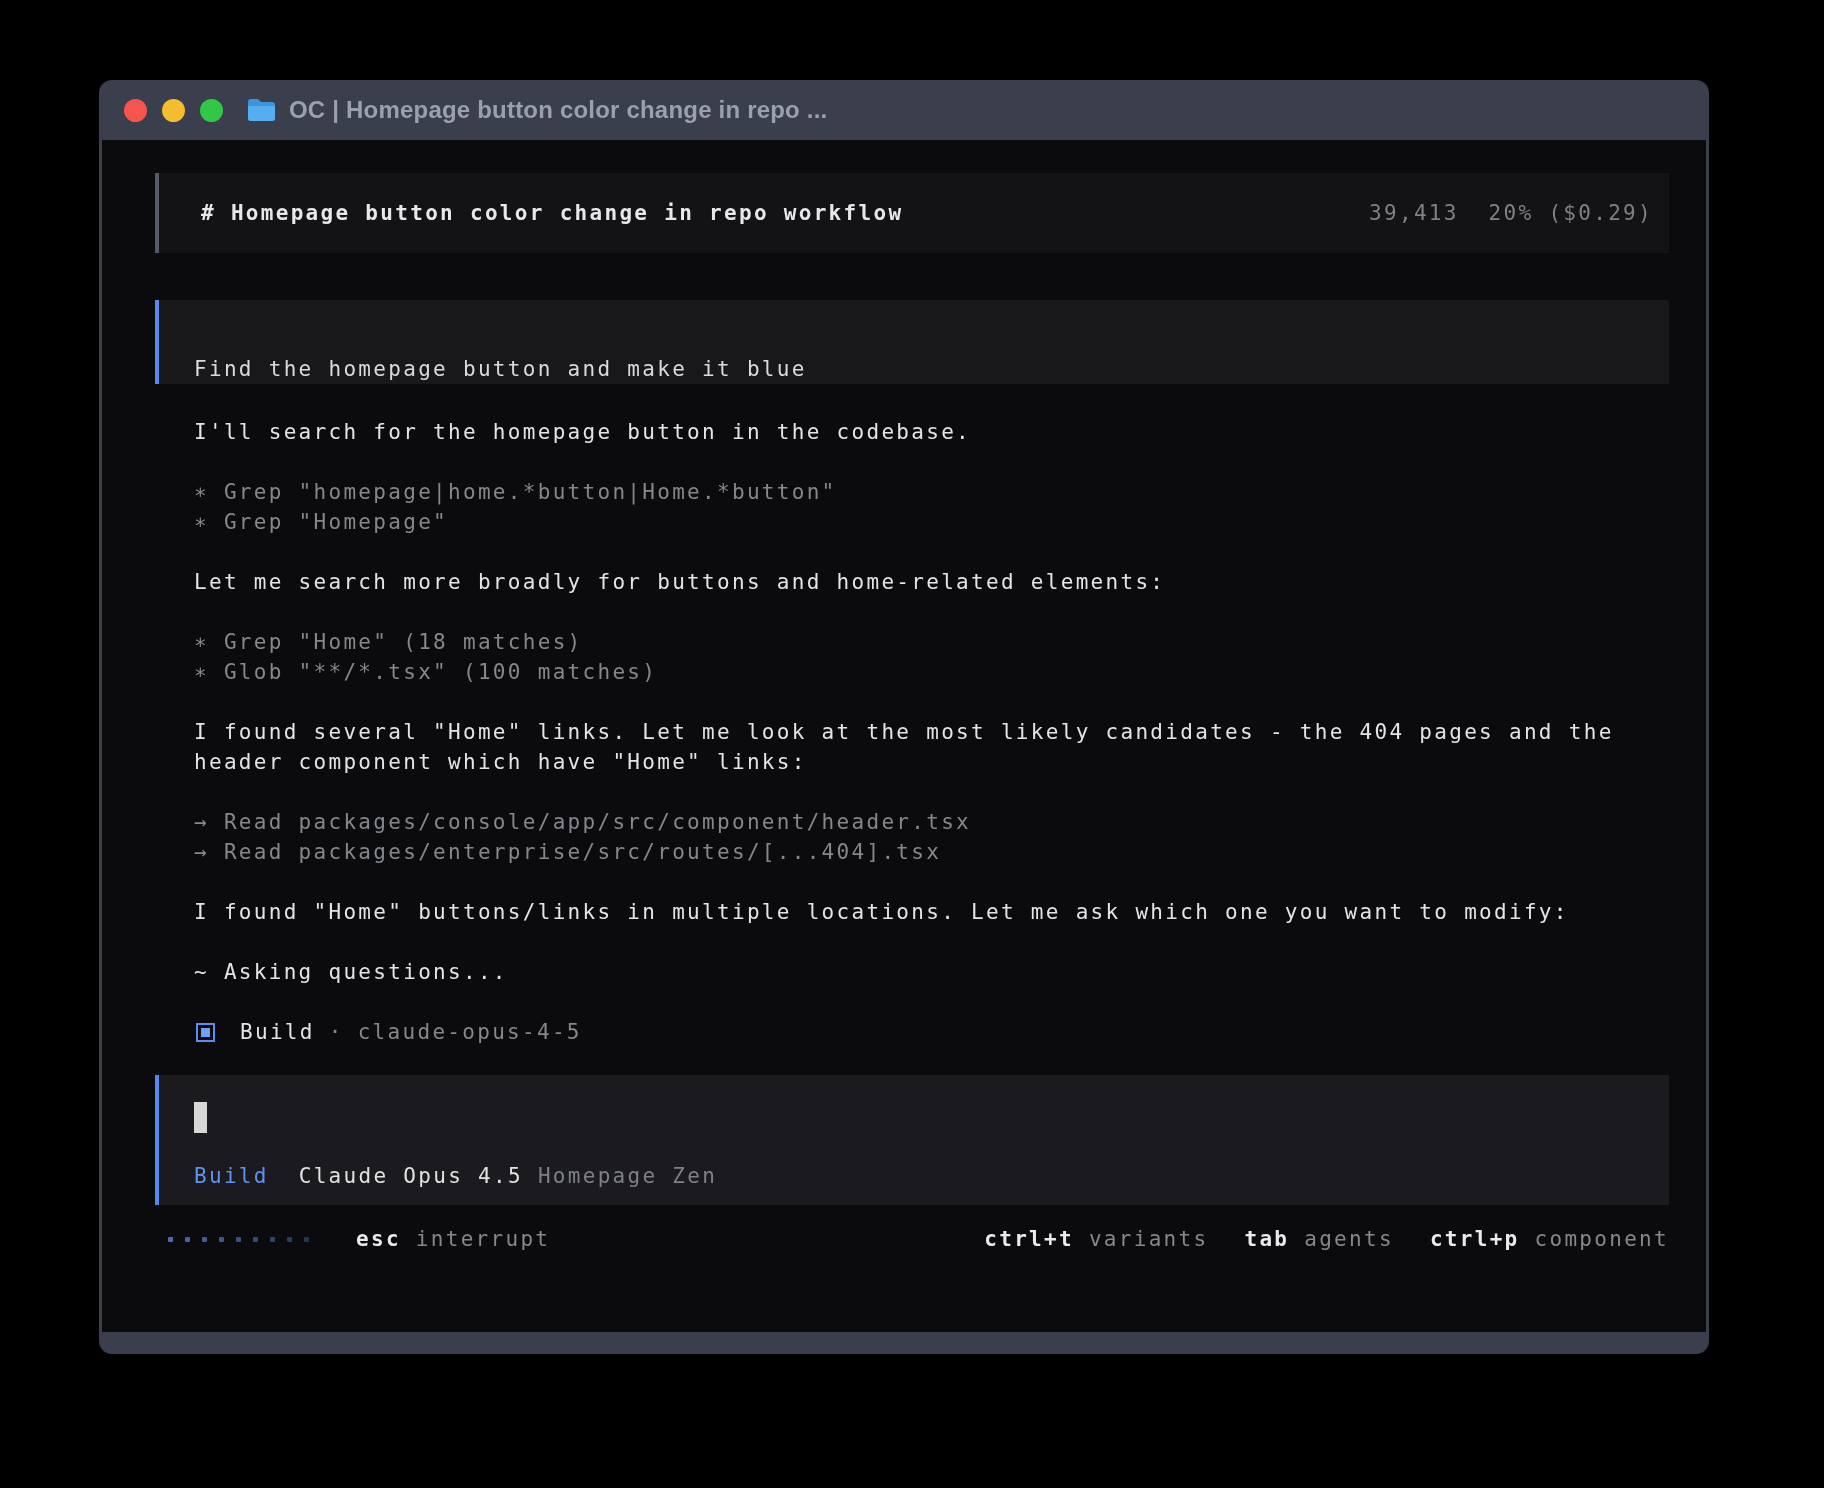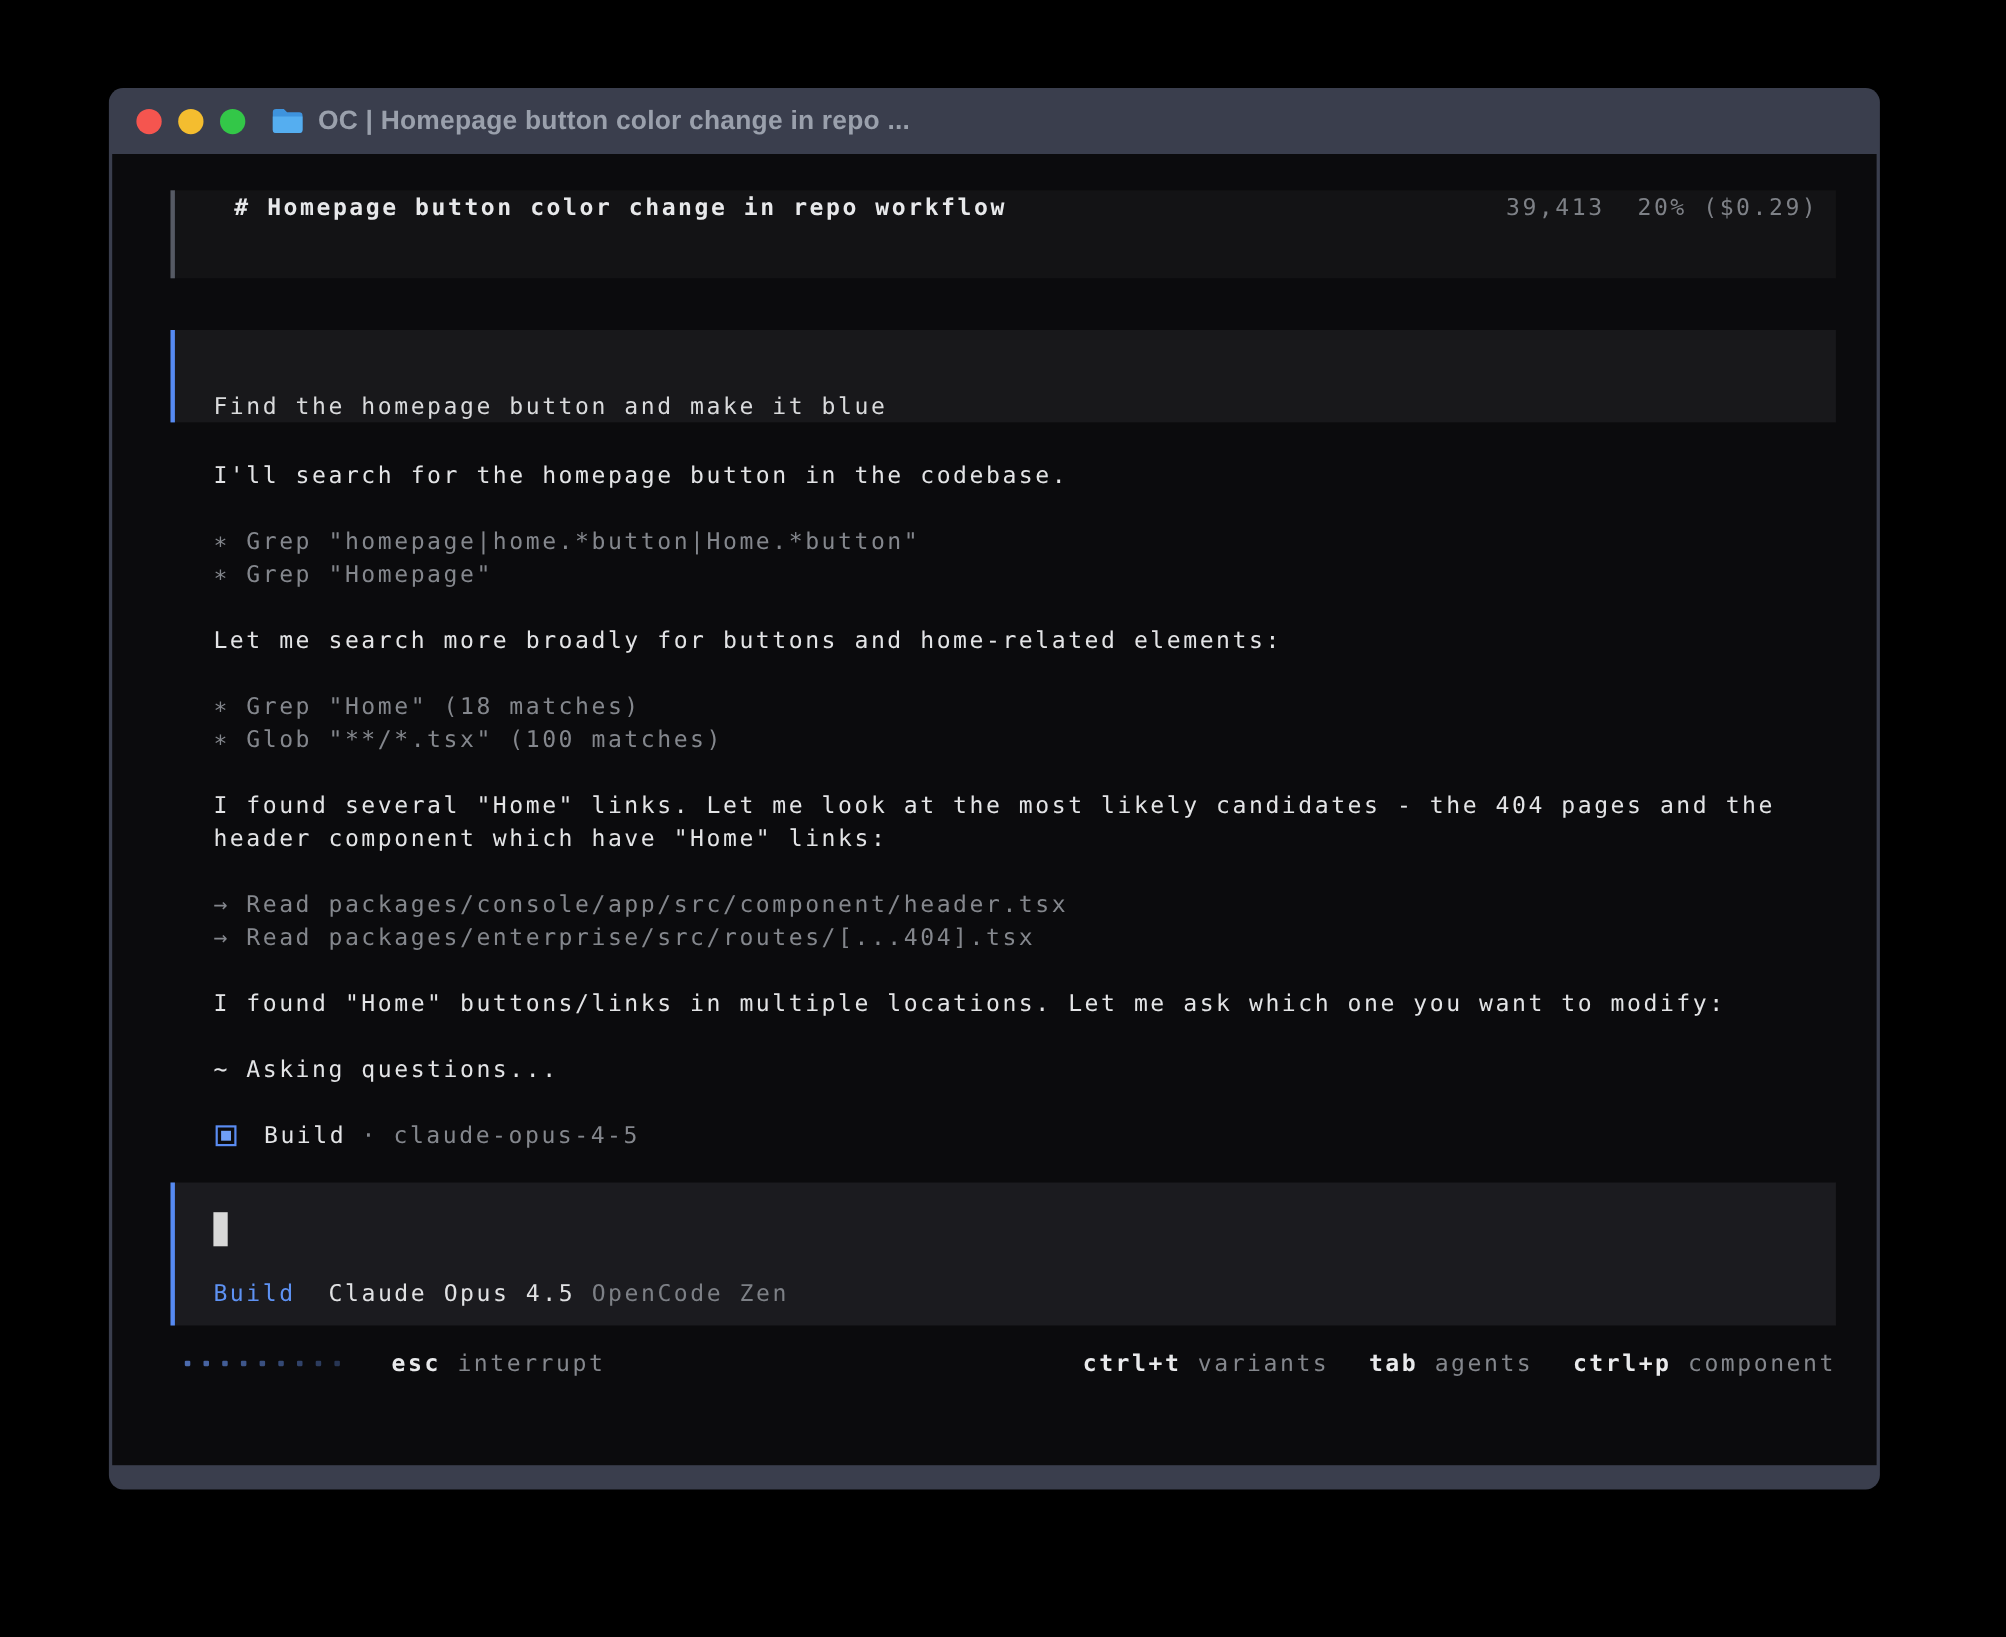--- a/index.html
+++ b/index.html
@@ -26,22 +26,22 @@
 
   .term {
     flex:1; background:#0b0b0d; overflow:hidden;
     padding:33px 37px 0 53px;
     font-size:21px; letter-spacing:2.3px; line-height:30px; color:#e3e4e6;
   }
 
   .block { width:100%; border-left:4px solid; }
   .header-block {
     height:80px; background:#131315; border-left-color:#565a64;
-    display:flex; align-items:flex-start; justify-content:space-between;
-    padding:0 16px 0 54px;
+    display:flex; align-items:center; justify-content:space-between;
+    padding:0 16px 0 42px;
   }
   .header-title { font-weight:700; color:#e7e8ea; white-space:pre; }
   .header-stats { color:#7e8187; white-space:pre; }
 
   .user-block {
     margin-top:47px; height:84px; background:#18181b; border-left-color:#568af2;
     display:flex; align-items:flex-end; padding:0 35px; color:#d9dadc;
   }
 
   .transcript { margin:33px 0 0 39px; }
@@ -149,21 +149,21 @@
       <span class="agent-name">Build</span>
       <span class="agent-sep">·</span>
       <span class="agent-model">claude-opus-4-5</span>
     </div>
 
     <div class="block input-block">
       <div class="cursor"></div>
       <div class="input-footer">
         <span class="if-agent">Build</span>
         <span class="if-model">Claude Opus 4.5</span>
-        <span class="if-provider">OpenCode Zen</span>
+        <span class="if-provider">Homepage Zen</span>
       </div>
     </div>
 
     <div class="statusbar">
       <div class="spinner">
           <span class="spin-dot" style="opacity: 1;"></span>
           <span class="spin-dot" style="opacity: 0.93;"></span>
           <span class="spin-dot" style="opacity: 0.86;"></span>
           <span class="spin-dot" style="opacity: 0.79;"></span>
           <span class="spin-dot" style="opacity: 0.72;"></span>

